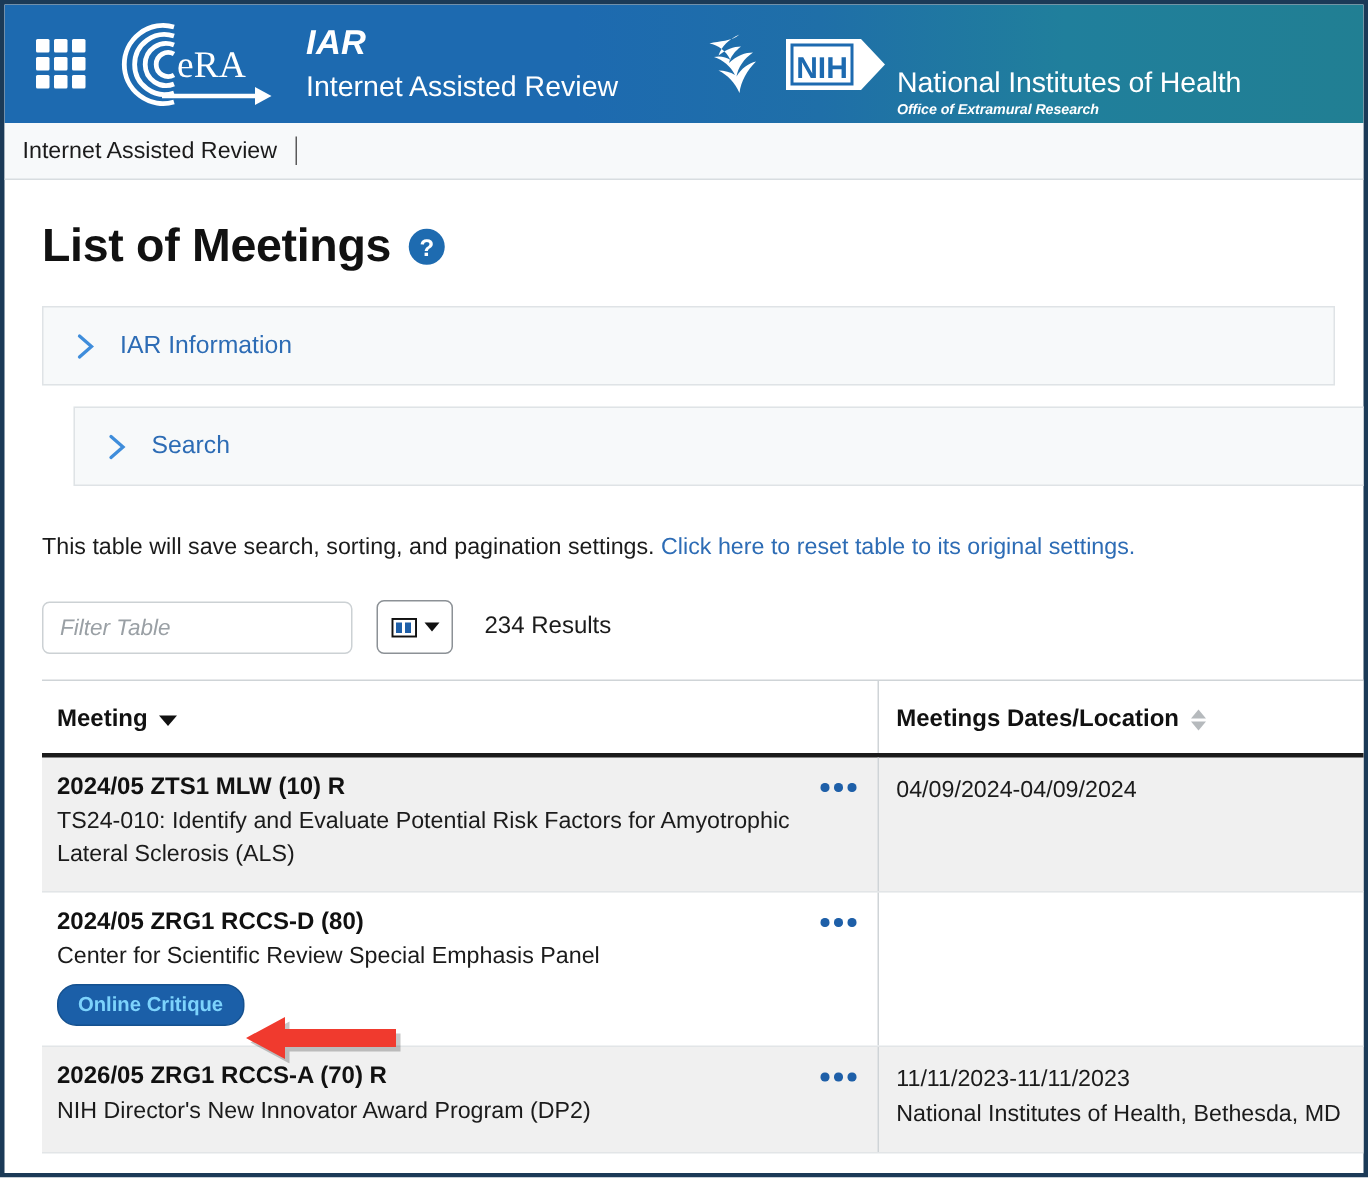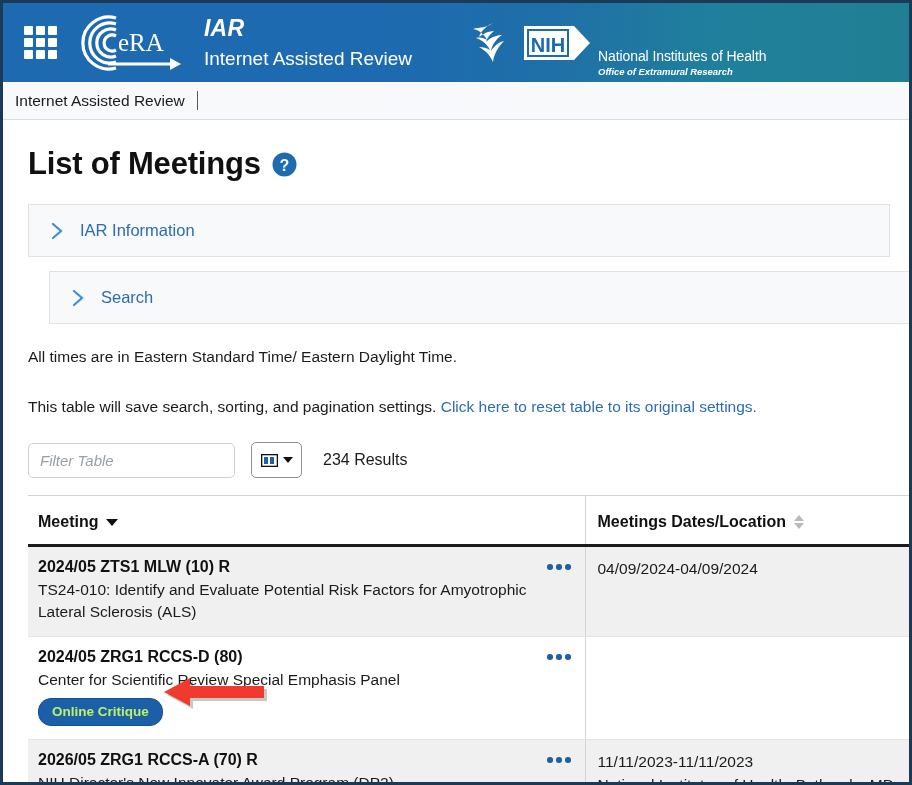--- a/index.html
+++ b/index.html
@@ -39,21 +39,21 @@
   .brand .b1 {
     font-style: italic; font-weight: bold; font-size: 23px;
     letter-spacing: .2px;
   }
   .brand .b2 { font-size: 19px; margin-top: 9px; font-weight: 400; }
 
   .hhs-logo { margin-left: 56px; width: 40px; height: 44px; }
   .nih-block { margin-left: 16px; display: flex; align-items: center; }
   .nih-badge { width: 66px; height: 34px; }
   .nih-text { margin-left: 8px; color: #fff; line-height: 1; }
-  .nih-text .n1 { font-size: 14px; letter-spacing: -.1px; margin-top: 40px; }
+  .nih-text .n1 { font-size: 19px; letter-spacing: -.1px; margin-top: 40px; }
   .nih-text .n2 {
     font-size: 9.5px; font-style: italic; font-weight: bold;
     margin-top: 4px; letter-spacing: -.05px;
   }
 
   
   .crumb {
     height: 38px;
     background: #f7f9fa;
     border-bottom: 1px solid #d8dde0;
@@ -193,21 +193,21 @@
     display: inline-flex; gap: 3.5px; align-items: center;
     padding-top: 6px; padding-right: 4px; cursor: pointer;
   }
   .kebab i {
     width: 5.5px; height: 5.5px; border-radius: 50%;
     background: #1e5fa8; display: block;
   }
   .mt-sub { margin-top: 3px; line-height: 1.42; }
   .badge {
     display: inline-block; margin-top: 7px;
-    background: #1b5fa8; color: #bef264;
+    background: #1b5fa8; color: #7dd3fc;
     font-size: 13.5px; font-weight: bold;
     padding: 5px 13px 6px 13px;
     border-radius: 13px;
     border: 1px solid #15518f;
   }
   .dateline { line-height: 1.48; }
 
   
   .redarrow {
     position: absolute;
@@ -293,21 +293,20 @@
       <span class="lbl">IAR Information</span>
     </div>
 
     <div class="acc second">
       <svg class="chev" viewBox="0 0 13 18">
         <path d="M2 2 L10 9 L2 16" fill="none" stroke="#3f8ddb" stroke-width="2.2" stroke-linecap="round"></path>
       </svg>
       <span class="lbl">Search</span>
     </div>
 
-    <div class="note">All times are in Eastern Standard Time/ Eastern Daylight Time.</div>
 
     <div class="note note2">
       <span>This table will save search, sorting, and pagination settings.</span>
       <a href="#">Click here to reset table to its original settings.</a>
     </div>
 
     <div class="toolbar">
       <input class="filter" type="text" placeholder="Filter Table" style="">
       <div class="colbtn">
         <svg class="cols" viewBox="0 0 17 13">

